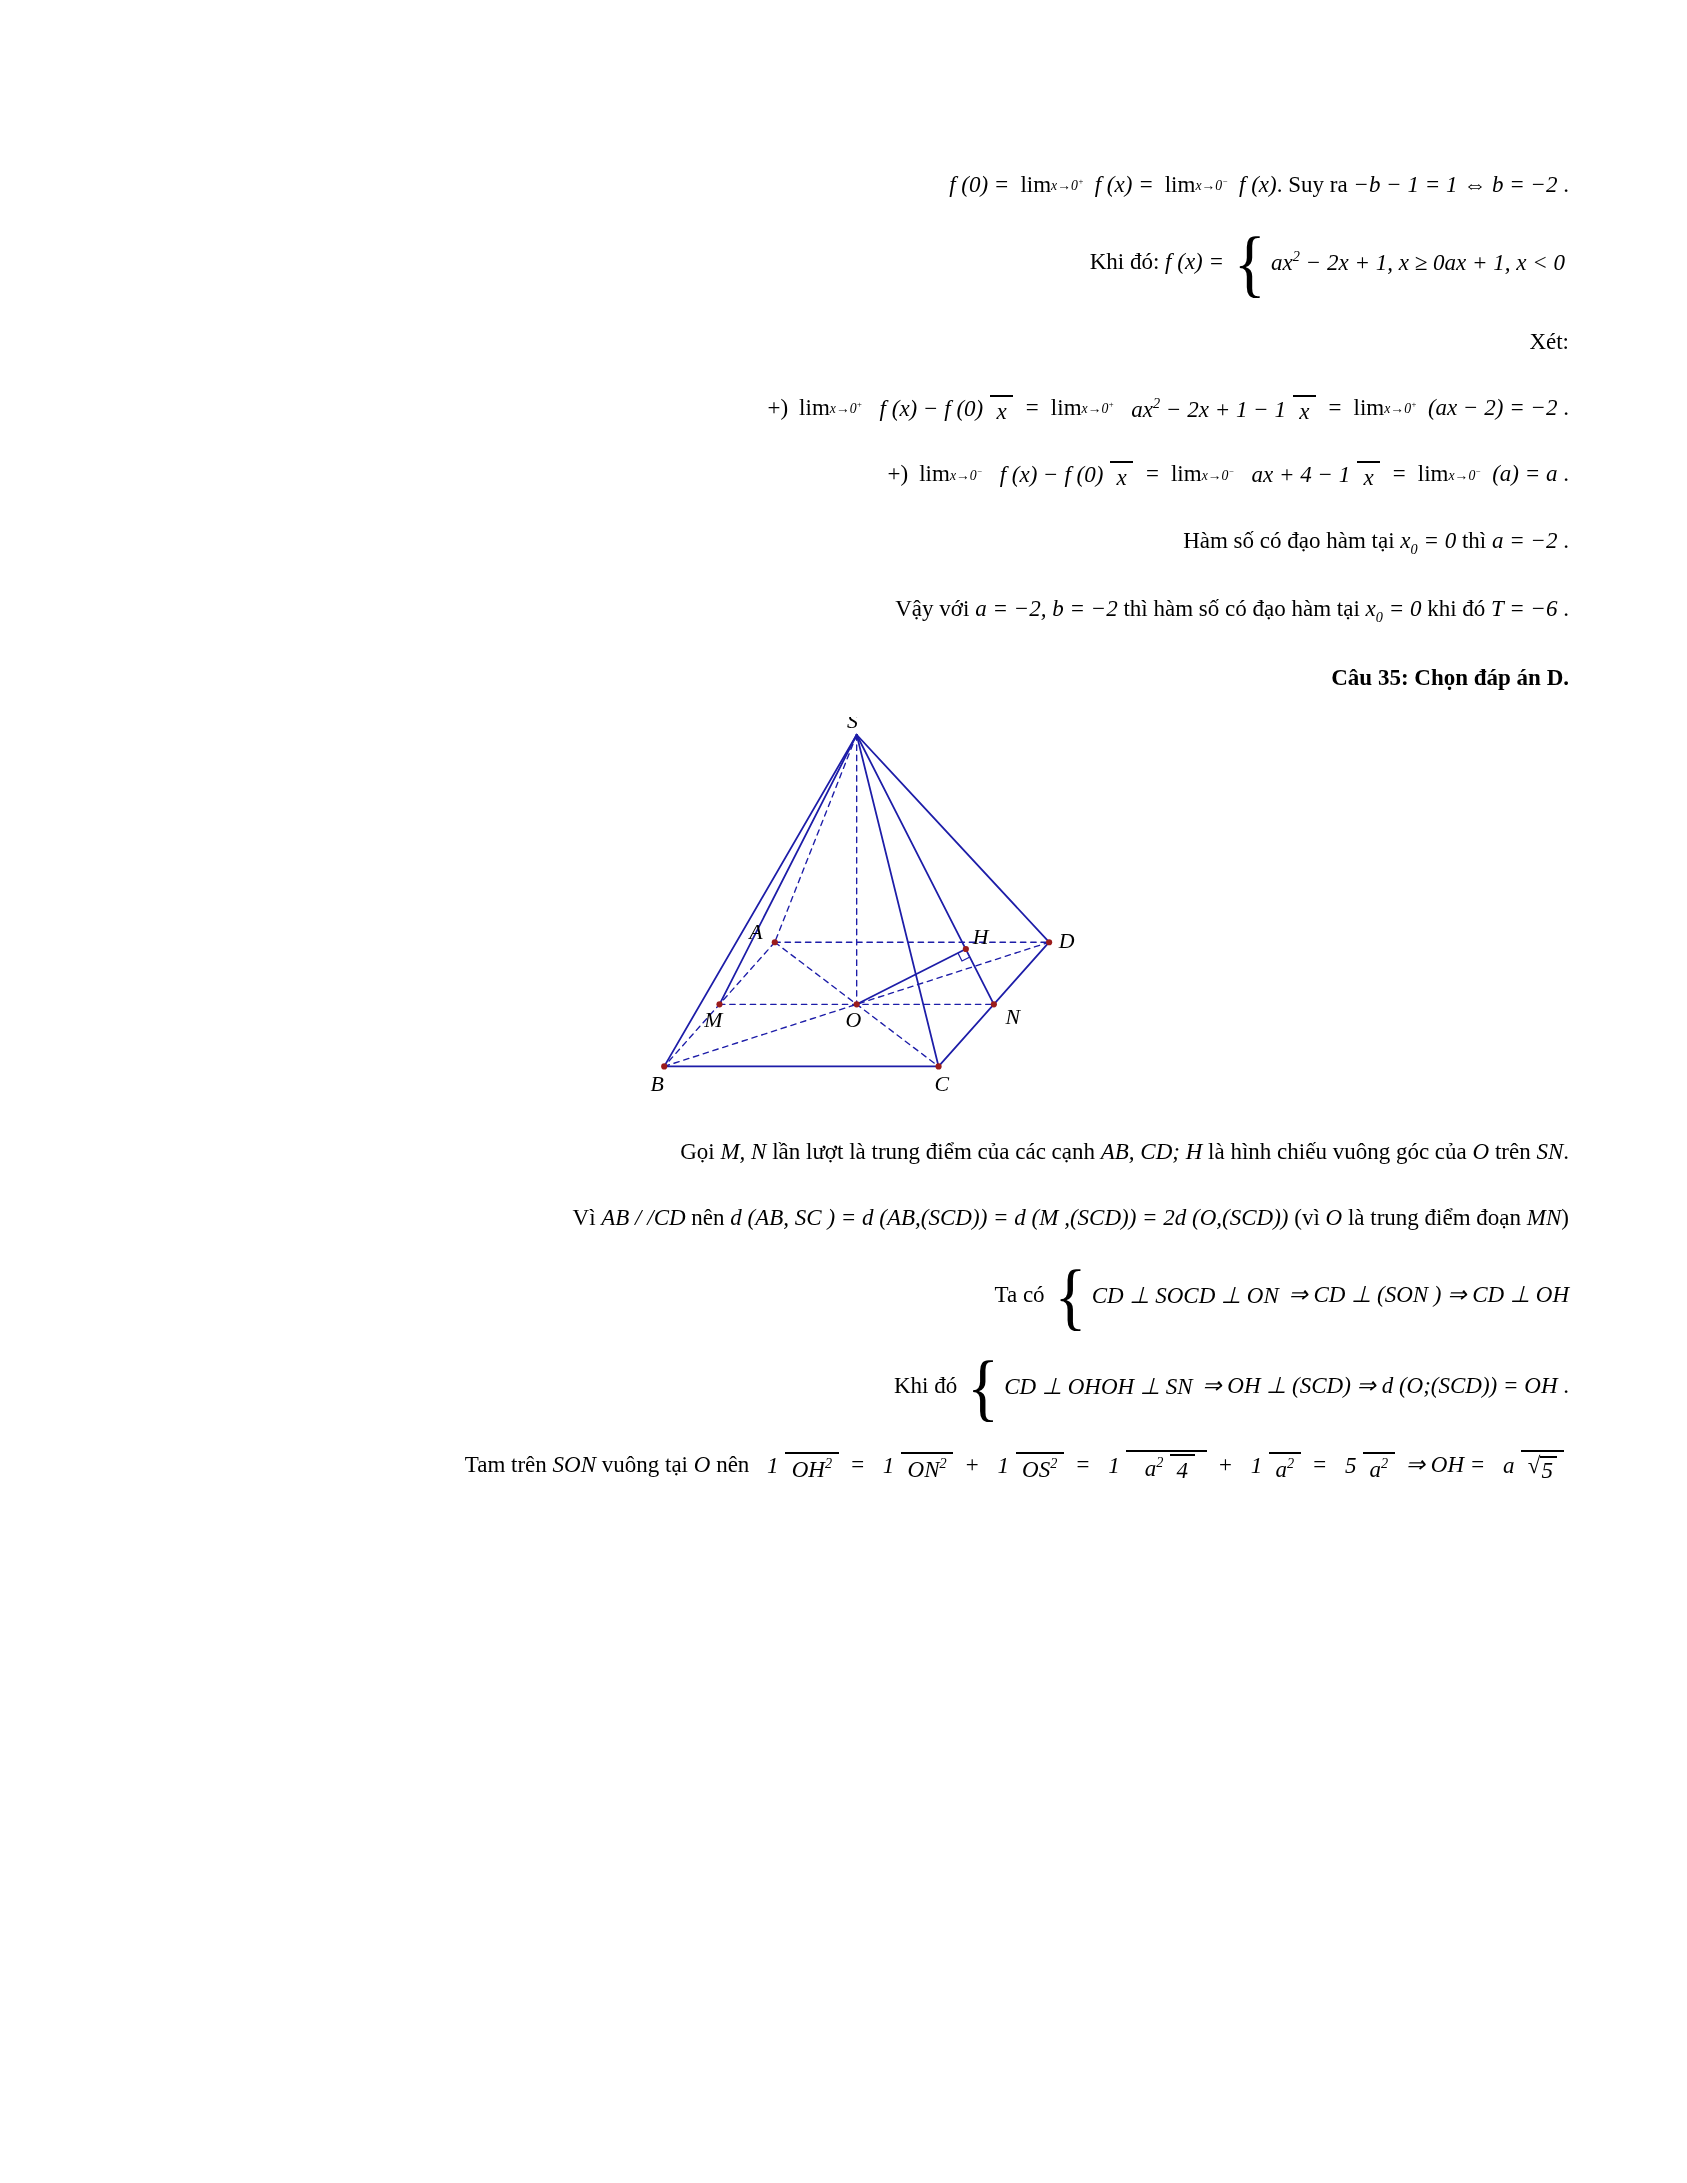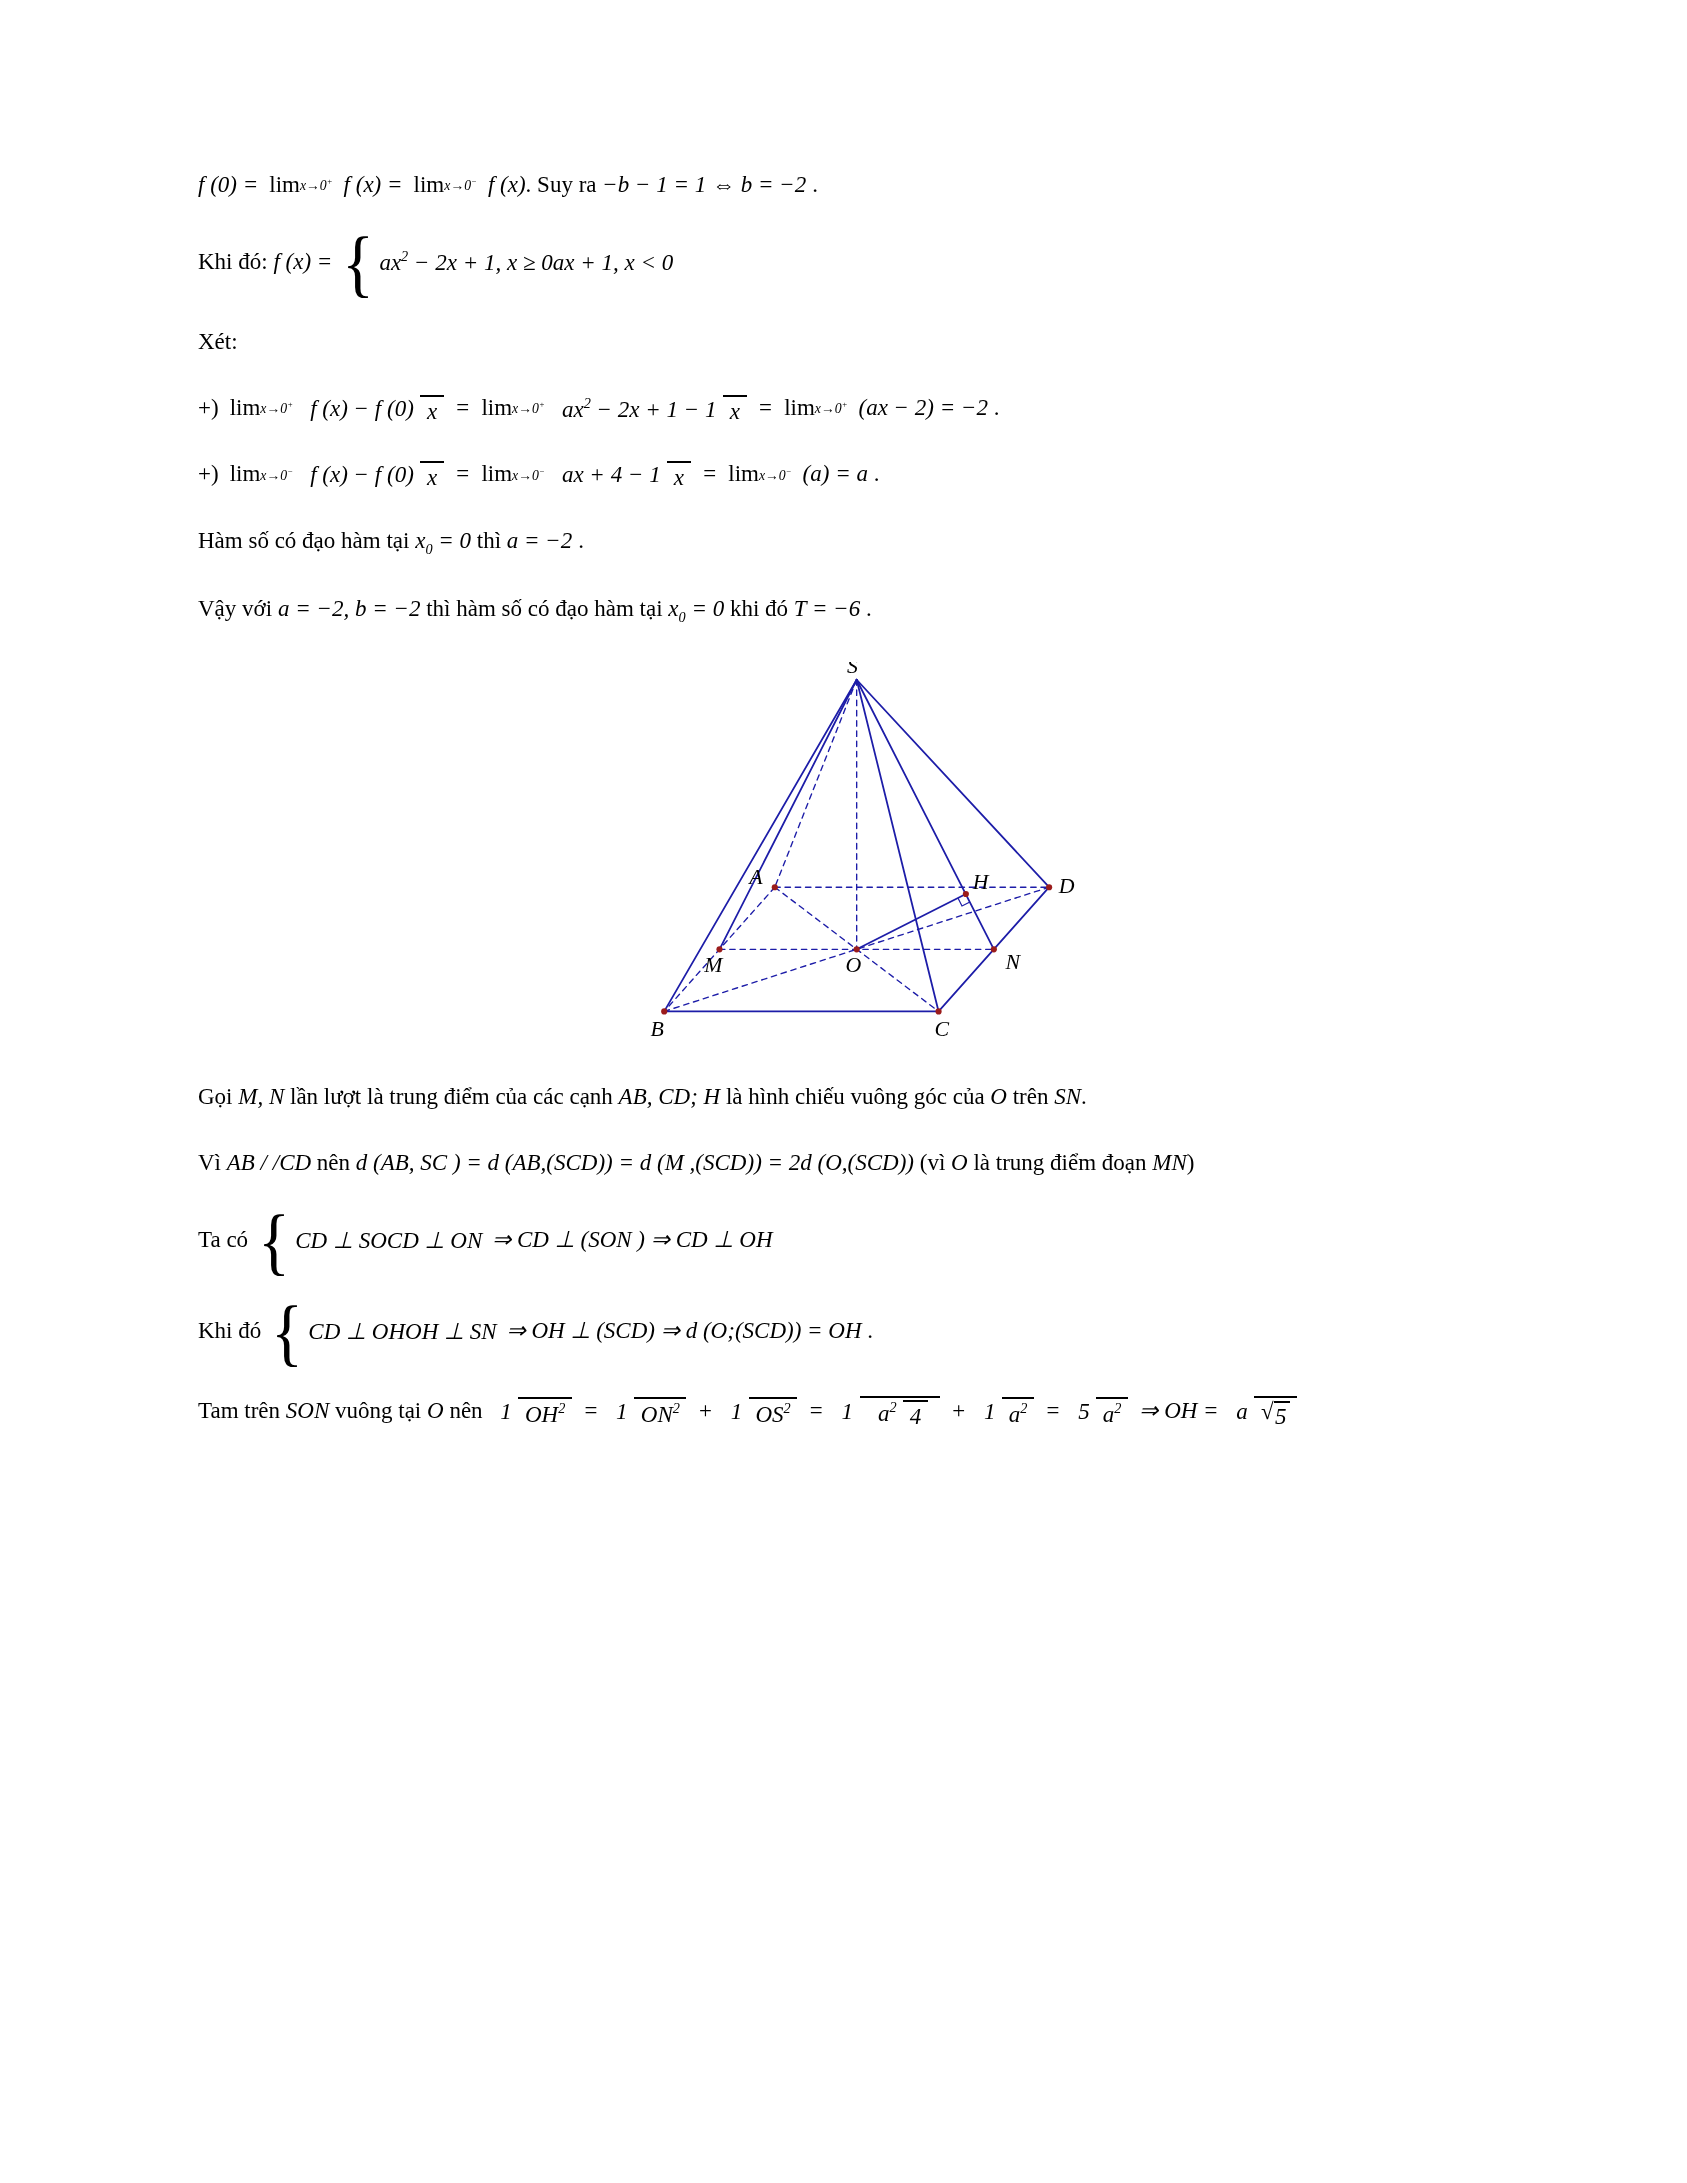--- a/index.html
+++ b/index.html
@@ -13,20 +13,21 @@
   body {
     font-family: "Liberation Serif", serif;
     color: var(--text_color, #000);
   }
   .page {
     box-sizing: border-box;
     width: 1687px;
     height: 2183px;
     padding: 169px 118px 0 198px;
     font-size: 23px;
+    text-align: right;
   }
   .para {
     margin: 0 0 34px 0;
     line-height: 1.4;
   }
   .heading {
     font-weight: bold;
     margin: 6.6px 0 22.5px 0;
   }
   
@@ -158,20 +159,21 @@
         </span>
       </span><span class="t-math"><span class="m-run"> = </span></span><span class="t-lim">
         <span class="lim-top">lim</span>
         <span class="lim-under"><span class="m-run">x→0</span><sup class="m-sup"><span class="m-run">−</span></sup></span>
       </span><span class="t-math"><span class="m-run"> (a) = a</span></span><span class="t-text"> .</span></p>
 
   <p class="para"><span class="t-text">Hàm số có đạo hàm tại </span><span class="t-math"><span class="m-run">x</span><sub class="m-sub"><span class="m-run">0</span></sub><span class="m-run"> = 0</span></span><span class="t-text"> thì </span><span class="t-math"><span class="m-run">a = −2</span></span><span class="t-text"> .</span></p>
 
   <p class="para"><span class="t-text">Vậy với </span><span class="t-math"><span class="m-run">a = −2, b = −2</span></span><span class="t-text"> thì hàm số có đạo hàm tại </span><span class="t-math"><span class="m-run">x</span><sub class="m-sub"><span class="m-run">0</span></sub><span class="m-run"> = 0</span></span><span class="t-text"> khi đó </span><span class="t-math"><span class="m-run">T = −6</span></span><span class="t-text"> .</span></p>
 
+  <p class="para heading">Câu 35: Chọn đáp án D.</p>
 
   <div class="figwrap">
     <svg width="437" height="389" viewBox="0 0 640 570" style="font-size:35px">
 
       <g>
         <line class="edge dashed" x1="310" y1="26" x2="190" y2="330"></line>
         <line class="edge dashed" x1="190" y1="330" x2="28" y2="512"></line>
         <line class="edge dashed" x1="190" y1="330" x2="592" y2="330"></line>
         <line class="edge dashed" x1="190" y1="330" x2="430" y2="512"></line>
         <line class="edge dashed" x1="28" y1="512" x2="592" y2="330"></line>

